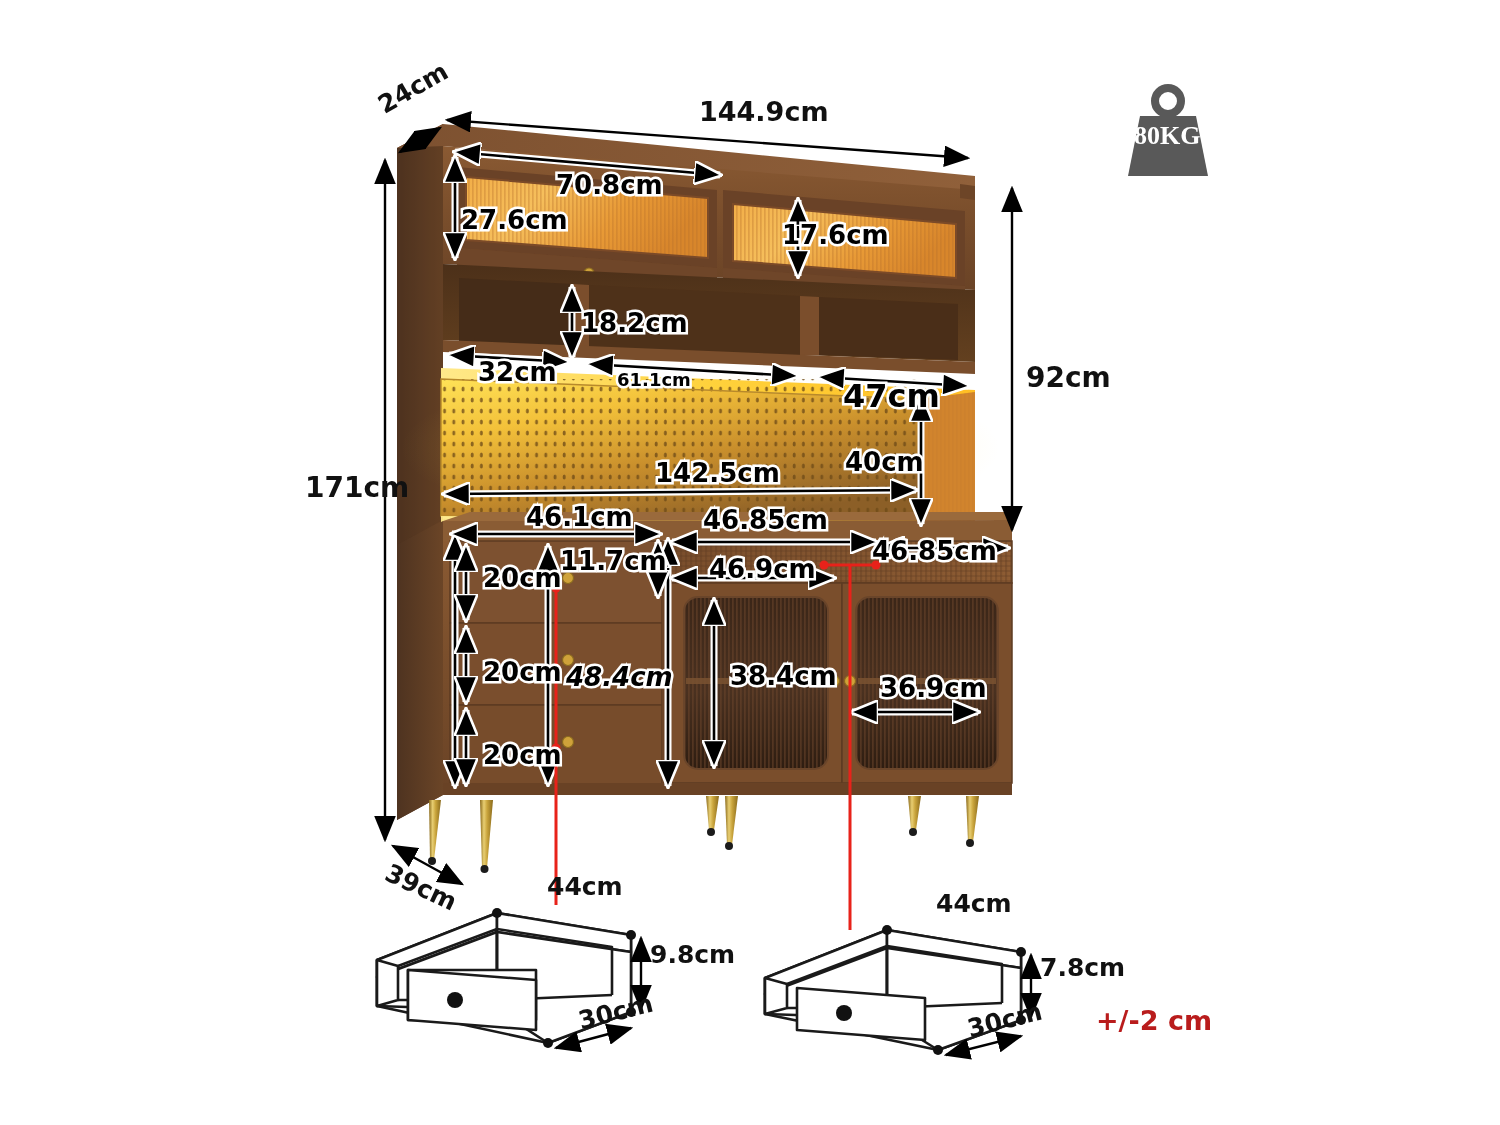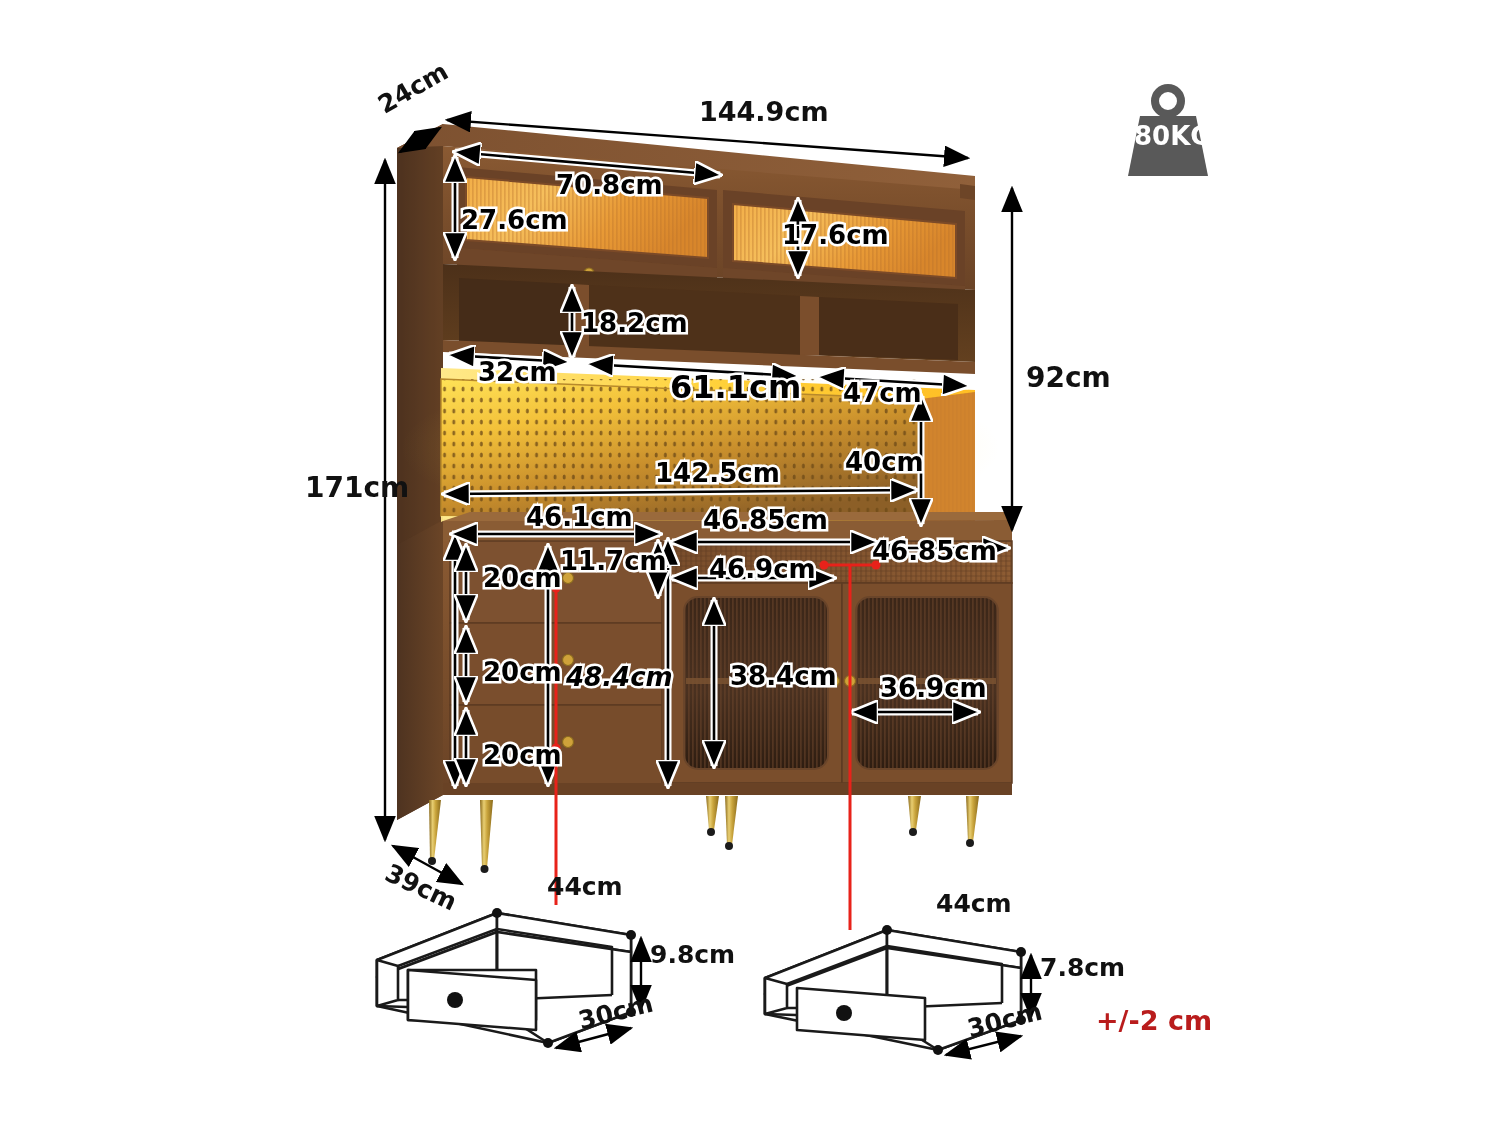--- a/index.html
+++ b/index.html
@@ -388,23 +388,23 @@
   <div class="dimlabel outlined" style="left:556px; top:172px; font-size:26px;text-align:center;">70.8cm</div>
 
   <div class="dimlabel outlined" style="left:461px; top:207px; font-size:26px;">27.6cm</div>
 
   <div class="dimlabel outlined" style="left:782px; top:222px; font-size:26px;">17.6cm</div>
 
   <div class="dimlabel outlined" style="left:581px; top:310px; font-size:26px;">18.2cm</div>
 
   <div class="dimlabel outlined" style="left:478px; top:359px; font-size:26px;">32cm</div>
 
-  <div class="dimlabel outlined" style="left:670px; top:371px; font-size:32px;">61.1cm</div>
-
-  <div class="dimlabel outlined" style="left:843px; top:380px; font-size:26px;">47cm</div>
+  <div class="dimlabel outlined" style="left:617px; top:371px; font-size:18px;">61.1cm</div>
+
+  <div class="dimlabel outlined" style="left:843px; top:380px; font-size:32px;">47cm</div>
 
   <div class="dimlabel outlined" style="left:655px; top:460px; font-size:26px;">142.5cm</div>
 
   <div class="dimlabel outlined" style="left:845px; top:449px; font-size:26px;">40cm</div>
 
   <div class="dimlabel outlined" style="left:526px; top:504px; font-size:26px;">46.1cm</div>
 
   <div class="dimlabel outlined" style="left:703px; top:507px; font-size:26px;">46.85cm</div>
 
   <div class="dimlabel outlined" style="left:872px; top:538px; font-size:26px;">46.85cm</div>
@@ -426,17 +426,17 @@
   <div class="dimlabel outlined" style="left:880px; top:675px; font-size:26px;">36.9cm</div>
 
   <div class="dimlabel plain" style="left:547px; top:874px; font-size:25px;">44cm</div>
   <div class="dimlabel plain" style="left:650px; top:942px; font-size:25px;">9.8cm</div>
   <div class="dimlabel plain" style="left:576px; top:1009px; font-size:25px; transform:rotate(-14deg); transform-origin:left top;">30cm</div>
 
   <div class="dimlabel plain" style="left:936px; top:891px; font-size:25px;">44cm</div>
   <div class="dimlabel plain" style="left:1040px; top:955px; font-size:25px;text-align:center;">7.8cm</div>
   <div class="dimlabel plain" style="left:965px; top:1017px; font-size:25px; transform:rotate(-14deg); transform-origin:left top;">30cm</div>
 
-  <div class="dimlabel" style="left:1134px; top:123px; font-size:26px; color:#ffffff;">80KG</div>
+  <div class="dimlabel" style="left:1134px; top:123px; font-size:26px; color:#ffffff;font-family:Liberation Serif, serif;">80KG</div>
 
   <div class="tolerance">+/-2 cm</div>
 
 </div>
 
 </body></html>

